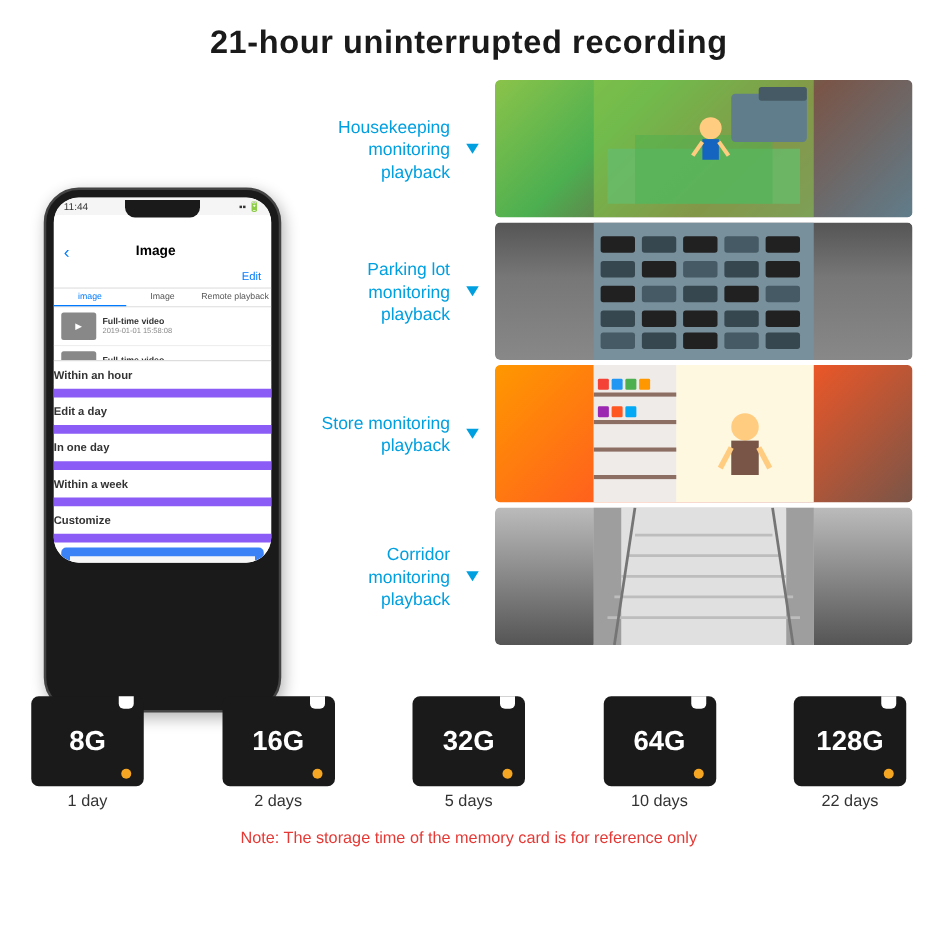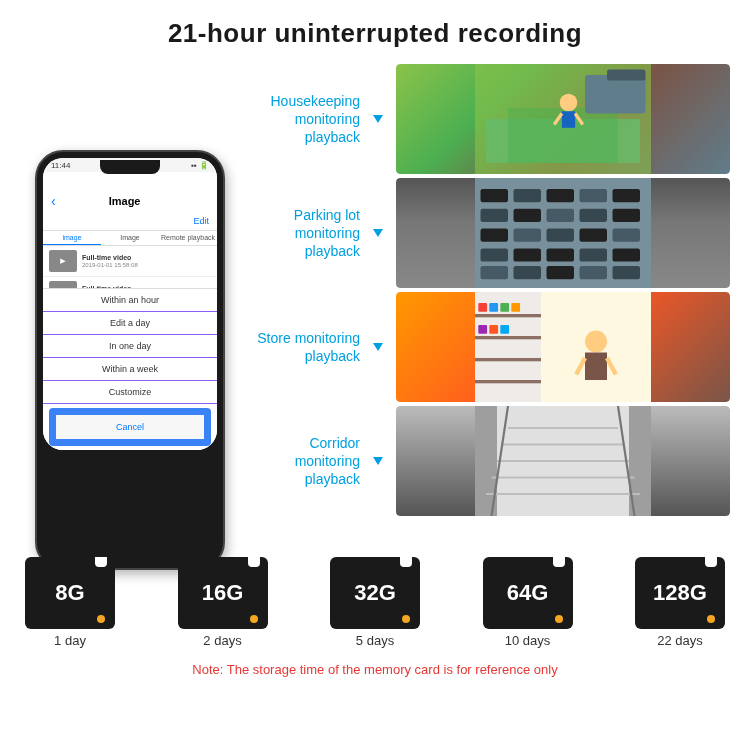--- a/index.html
+++ b/index.html
@@ -141,25 +141,26 @@
     .dropdown-overlay {
       position: absolute;
       top: 130px;
       left: 0;
       right: 0;
       background: #fff;
       z-index: 20;
       border-top: 1px solid #ddd;
     }
     .dropdown-item {
-      text-align: center;
+      text-align: left;
       padding: 6px 0;
       font-size: 9px;
       color: #333;
-      border-bottom: 1px solid #8b5cf6;
+      border-bottom: 7px solid #8b5cf6;
+      font-weight: bold;
     }
     .dropdown-cancel {
       text-align: center;
       padding: 7px 0;
       font-size: 9px;
       color: #007aff;
       background: #f7f7f7;
       border-top: 1px solid #c8a000;
       border: 7px solid #3b82f6;
       margin: 4px 6px;

